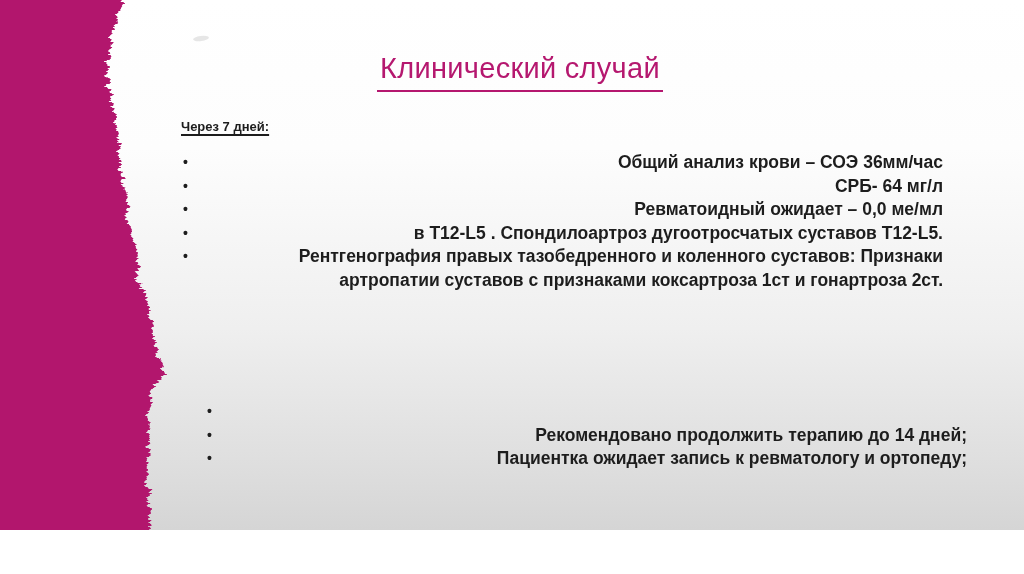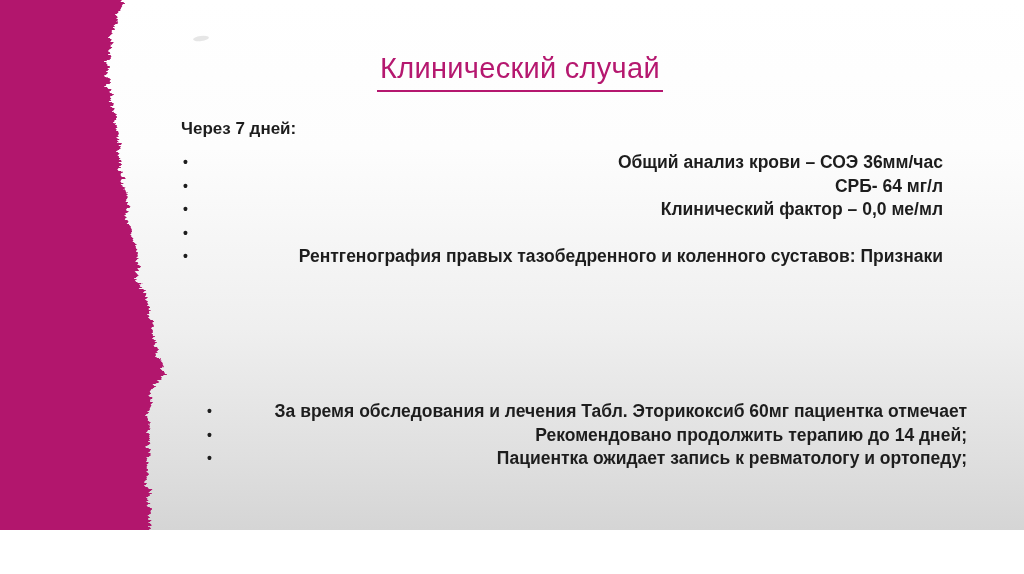--- a/index.html
+++ b/index.html
@@ -21,21 +21,22 @@
   }
   .title{
     display:inline-block;
     font-size:29px;font-weight:400;letter-spacing:.3px;
     color:#b5186f;
     border-bottom:2px solid #b5186f;
     padding:0 3px 5px 3px;
   }
   .subtitle{
     position:absolute;left:181px;top:119px;
-    font-size:17px;font-weight:700;color:#1d1d1d;
+    font-size:13px;font-weight:700;color:#1d1d1d;
+    text-decoration:underline;
     text-underline-offset:3px;
     text-decoration-thickness:1.5px;
   }
   ul.blist{
     position:absolute;margin:0;padding:0;list-style:none;
     color:#1d1d1d;font-weight:700;font-size:17.5px;line-height:23.5px;
   }
   ul.findings{left:183px;top:151px;width:760px;}
   ul.summary{left:207px;top:400px;width:760px;}
   ul.blist li{display:flex;}
@@ -80,41 +81,42 @@
     </li>
     <li>
       <span class="bullet">•</span>
       <span class="lines">
           <span class="ln">СРБ- 64 мг/л</span>
         </span>
     </li>
     <li>
       <span class="bullet">•</span>
       <span class="lines">
-          <span class="ln">Клинический фактор – 0,0 ме/мл</span>
+          <span class="ln">Ревматоидный ожидает – 0,0 ме/мл</span>
         </span>
     </li>
     <li>
       <span class="bullet">•</span>
       <span class="lines">
+        <span class="ln">в Т12-L5 . Спондилоартроз дугоотросчатых суставов Т12-L5.</span>
       </span>
     </li>
     <li>
       <span class="bullet">•</span>
       <span class="lines">
         <span class="ln">Рентгенография правых тазобедренного и коленного суставов: Признаки</span>
+        <span class="ln">артропатии суставов с признаками коксартроза 1ст и гонартроза 2ст.</span>
       </span>
     </li>
   </ul>
 
   <ul class="blist summary">
     <li>
       <span class="bullet">•</span>
       <span class="lines">
-        <span class="ln">За время обследования и лечения Табл. Эторикоксиб 60мг пациентка отмечает</span>
       </span>
     </li>
     <li>
       <span class="bullet">•</span>
       <span class="lines">
           <span class="ln">Рекомендовано продолжить терапию до 14 дней;</span>
         </span>
     </li>
     <li>
       <span class="bullet">•</span>

